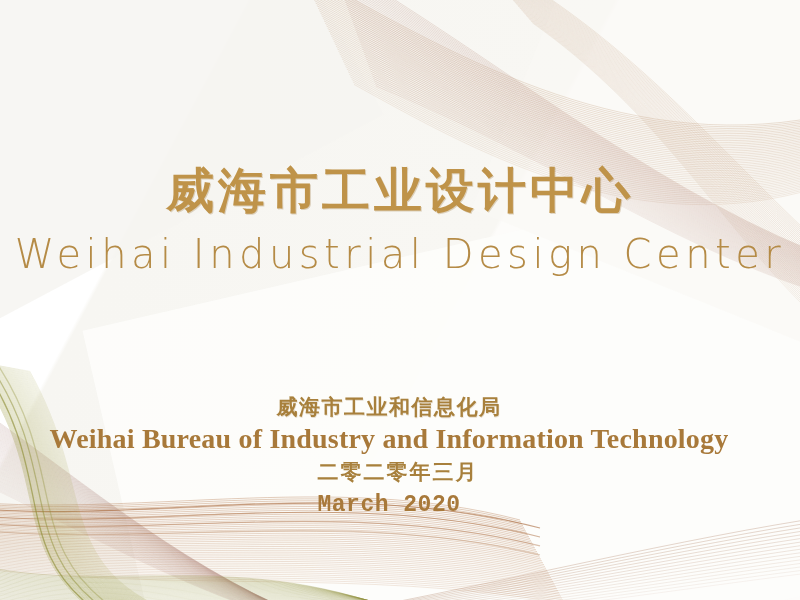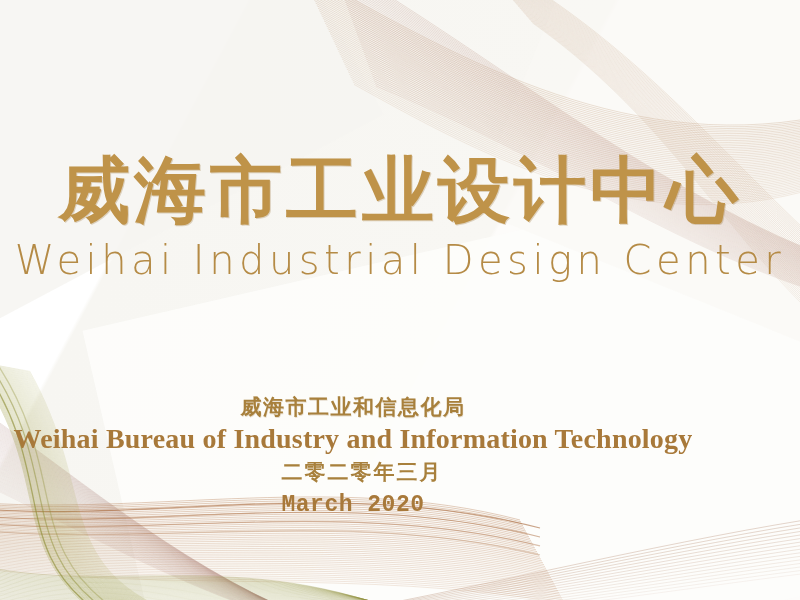--- a/index.html
+++ b/index.html
@@ -22,39 +22,38 @@
   .facet-c{top:-40px;right:-140px;width:420px;height:340px;background:#faf8f5;
            transform:rotate(22deg);opacity:.6;}
 
   svg.art{position:absolute;top:0;left:0;width:800px;height:600px;pointer-events:none;}
 
   
   .title-wrap{position:absolute;left:0;top:150px;width:800px;text-align:center;}
   .cn-title{
     font-family:"DejaVu Serif","Liberation Serif",serif;
     font-weight:700;
-    font-size:72px;
+    font-size:48px;
     line-height:80px;
     letter-spacing:4px;
     color:#bf9349;
     text-shadow:1px 1px 0 rgba(150,110,50,.28);
     white-space:nowrap;
   }
   .en-title{
     font-family:"DejaVu Sans","Liberation Sans",sans-serif;
     font-weight:300;
     font-size:40px;
     line-height:48px;
     letter-spacing:4.5px;
     color:#b58b46;
-    margin-top:6px;
     white-space:nowrap;
   }
 
-  .issuer{position:absolute;left:0;top:392px;width:706px;text-align:center;}
+  .issuer{position:absolute;left:0;top:392px;width:706px;text-align:center;padding-left:36px;}
   .issuer-cn{
     font-family:"DejaVu Serif","Liberation Serif",serif;
     font-weight:700;font-size:21px;line-height:30px;letter-spacing:1.5px;
     color:#a8803c;
     text-shadow:.5px .5px 0 rgba(150,110,50,.22);
   }
   .issuer-en{
     font-family:"Liberation Serif","DejaVu Serif",serif;
     font-weight:700;font-size:28px;line-height:34px;letter-spacing:.2px;
     color:#a8793a;

